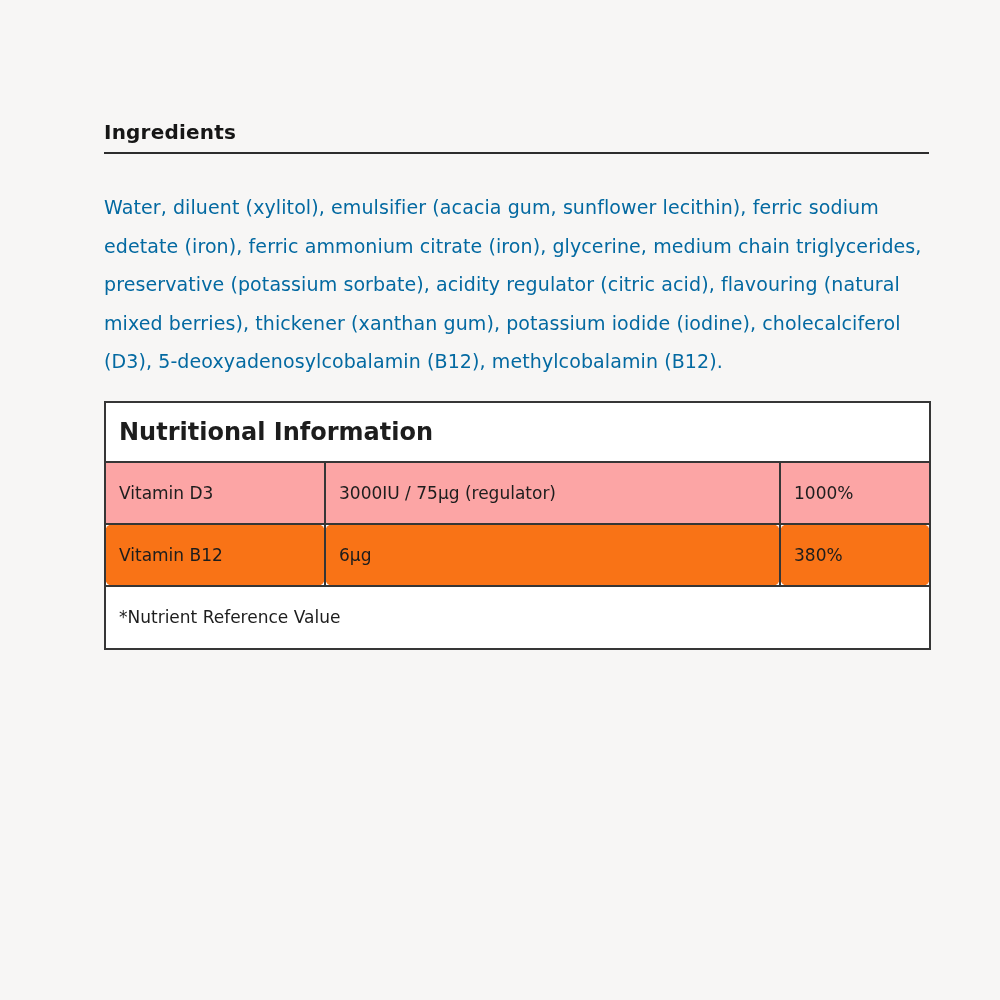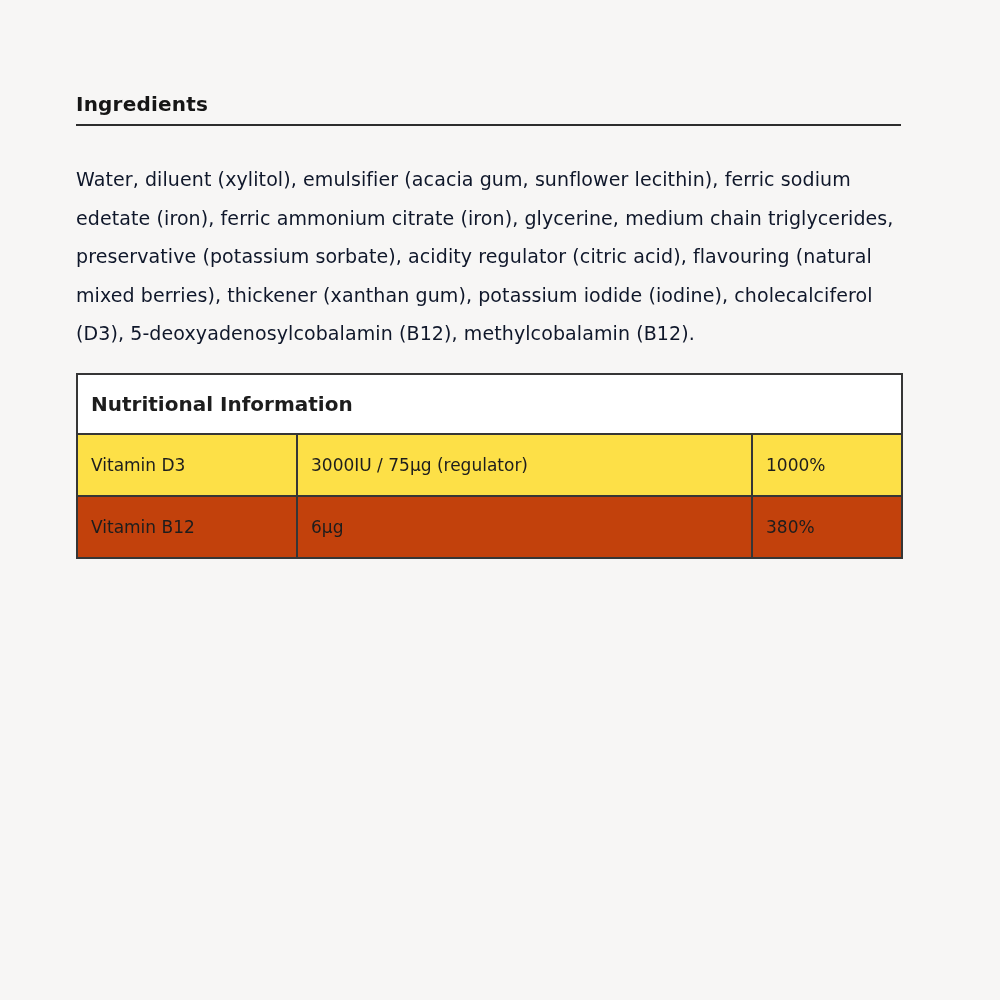--- a/index.html
+++ b/index.html
@@ -10,41 +10,41 @@
     width: 1000px;
     height: 1000px;
     background: #f7f6f5;
     color: #1d1d1d;
     font-family: "DejaVu Sans", "Liberation Sans", sans-serif;
     position: relative;
     overflow: hidden;
   }
   .content {
     position: absolute;
-    left: 76px;
+    left: 104px;
     top: 0;
     width: 825px;
-    padding-top: 92px;
+    padding-top: 120px;
   }
   .ingredients-heading {
     margin: 0;
     font-size: 20px;
     line-height: 24px;
     font-weight: 700;
     color: #161616;
     letter-spacing: 0.2px;
     padding-bottom: 8px;
     border-bottom: 2px solid #2d2d2d;
   }
   .ingredients-text {
     margin: 34px 0 0 0;
     font-size: 19px;
     line-height: 38.5px;
     letter-spacing: 0.1px;
-    color: #0f172a;
+    color: #0369a1;
   }
   table.nutrition {
     margin-top: 20px;
     width: 825px;
     border-collapse: collapse;
     table-layout: fixed;
     background: #ffffff;
     font-size: 17px;
     color: #1d1d1d;
   }
@@ -55,31 +55,31 @@
     vertical-align: middle;
     text-align: left;
     font-weight: 400;
   }
   col.c-nutrient { width: 220px; }
   col.c-amount   { width: 455px; }
   col.c-nrv      { width: 150px; }
   tr.title-row td {
     height: 58px;
     font-weight: 700;
-    font-size: 20px;
+    font-size: 24px;
     background: #ffffff;
   }
   tr.header-row th {
     height: 62px;
     font-weight: 700;
     background: #ececeb;
   }
   tr.data-row td { height: 60px; }
-  tr.row-even td { background: #fde047; }
-  tr.row-odd  td { background: #c2410c; }
+  tr.row-even td { background: #fca5a5; }
+  tr.row-odd  td { background: #f97316; border-radius: 8px; }
   tr.footnote-row td {
     height: 61px;
     background: #ffffff;
   }
 </style>
 </head>
 <body>
 
 <div class="content">
 
@@ -102,16 +102,19 @@
         <td>Vitamin D3</td>
         <td>3000IU / 75µg (regulator)</td>
         <td>1000%</td>
       </tr>
       <tr class="data-row row-odd">
         <td>Vitamin B12</td>
         <td>6µg</td>
         <td>380%</td>
       </tr>
 
+      <tr class="footnote-row">
+        <td colspan="3">*Nutrient Reference Value</td>
+      </tr>
     </tbody>
   </table>
 
 </div>
 
 </body></html>

